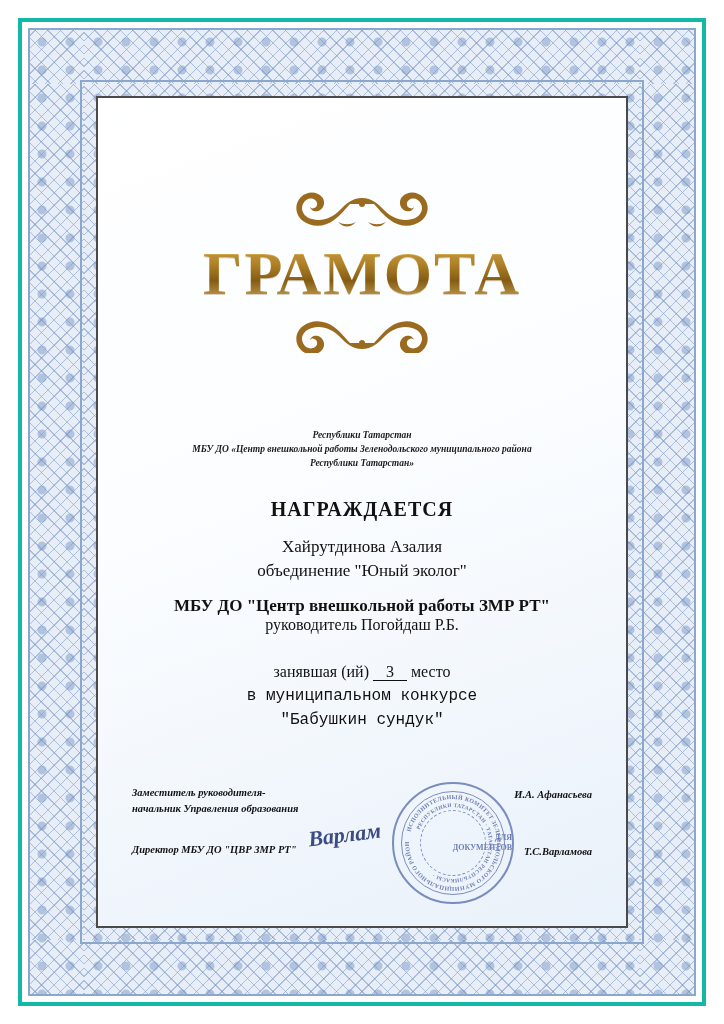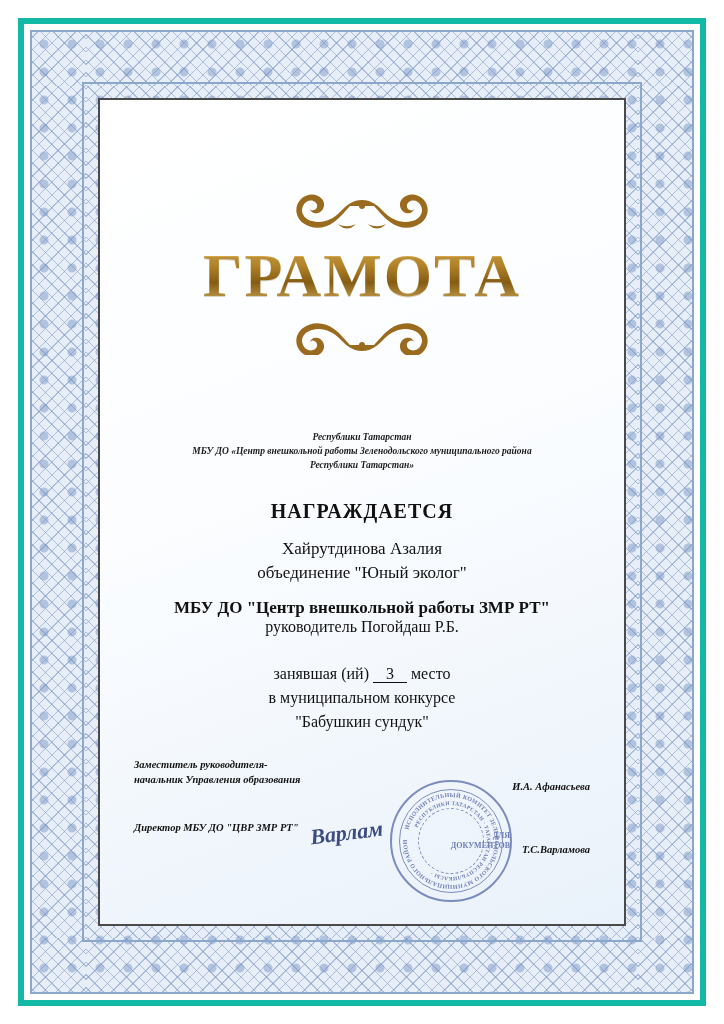--- a/index.html
+++ b/index.html
@@ -23,21 +23,21 @@
     box-sizing: border-box;
   }
 
   
   .frame-outer {
     position: absolute;
     left: 18px;
     top: 18px;
     right: 18px;
     bottom: 18px;
-    border: 6px solid #14b8a6;
+    border: 4px solid #14b8a6;
     background: #ffffff;
     box-sizing: border-box;
   }
 
   
   .frame-band {
     position: absolute;
     left: 6px;
     top: 6px;
     right: 6px;
@@ -159,20 +159,21 @@
     min-width: 34px;
     border-bottom: 1.4px solid #111;
     text-align: center;
     font-size: 16px;
     line-height: 1.1;
   }
   .contest {
     font-size: 16px;
     color: #111111;
     line-height: 1.5;
+    font-family: Liberation Mono, monospace;
   }
 
   
   .signatures {
     position: absolute;
     left: 34px;
     right: 34px;
     bottom: 66px;
     text-align: left;
   }
@@ -182,21 +183,21 @@
     align-items: flex-start;
     font-family: "Liberation Serif", serif;
     font-style: italic;
     font-weight: bold;
     font-size: 10.5px;
     color: #111111;
     line-height: 1.5;
   }
   .sig-row.second { margin-top: 26px; }
   .sig-left { max-width: 62%; }
-  .sig-right { text-align: right; padding-top: 2px; margin-top: 20px; }
+  .sig-right { text-align: right; padding-top: 2px; }
 
   
   .handsign {
     position: absolute;
     left: 176px;
     bottom: 12px;
     font-family: "Liberation Serif", serif;
     font-style: italic;
     font-weight: bold;
     font-size: 22px;

